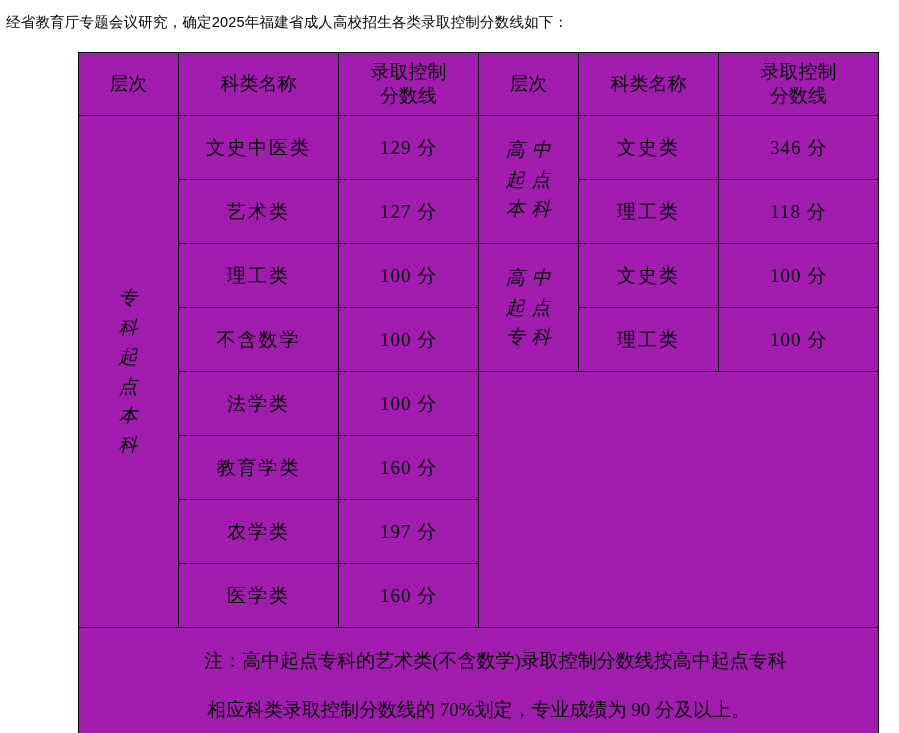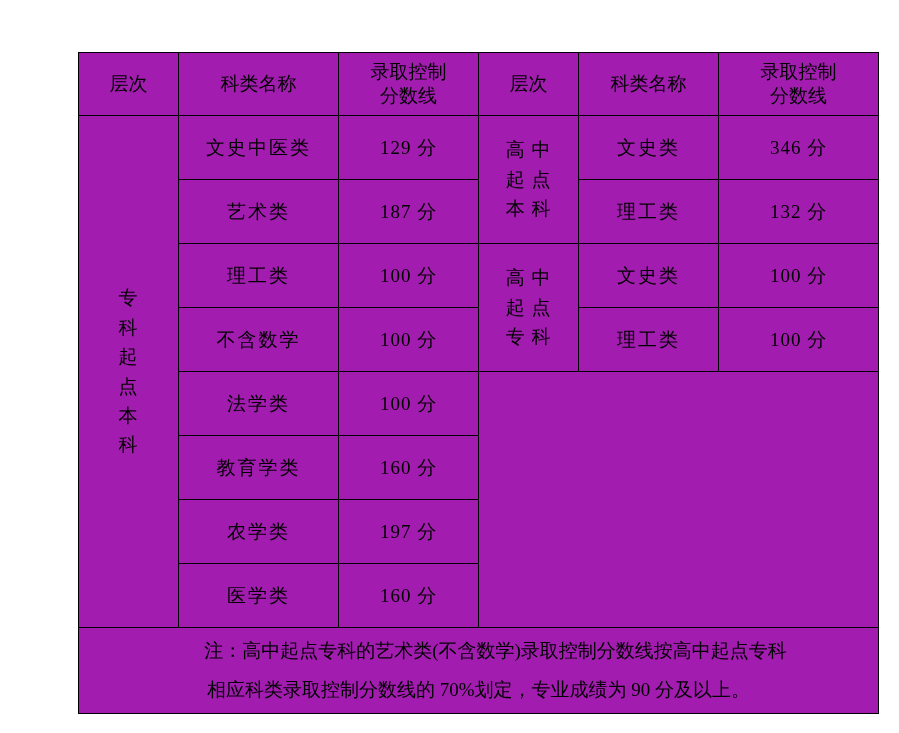--- a/index.html
+++ b/index.html
@@ -64,20 +64,21 @@
   }
   .score-cell {
     height: 63px;
     font-size: 19px;
     letter-spacing: 1px;
   }
   .level-vertical {
     font-size: 19px;
     line-height: 1.55;
     letter-spacing: 1px;
+    font-style: italic;
   }
   .level-vertical .vline {
     display: block;
     white-space: nowrap;
   }
   .level-col1 {
     width: 100px;
   }
   .col-cat1 { width: 160px; }
   .col-score1 { width: 140px; }
@@ -90,31 +91,32 @@
     border-bottom: 1px solid #000;
     border-top: 1px solid #000;
   }
   .note {
     font-size: 19px;
     line-height: 1.75;
     text-align: left;
     padding: 10px 16px 12px 16px;
   }
   .note p {
-    margin: 6px;
+    margin: 16px;
   }
   .note .indent {
     padding-left: 34px;
   }
 </style>
 </head>
 <body>
 
 <div class="page">
 
+  <div class="intro">经省教育厅专题会议研究，确定2025年福建省成人高校招生各类录取控制分数线如下：</div>
 
   <div class="table-wrap">
     <table class="score-table">
       <colgroup>
         <col class="level-col1">
         <col class="col-cat1">
         <col class="col-score1">
         <col class="col-level2">
         <col class="col-cat2">
         <col class="col-score2">
@@ -150,23 +152,23 @@
             <span class="vline">高 中</span>
             <span class="vline">起 点</span>
             <span class="vline">本 科</span>
           </td>
           <td class="cat-cell">文史类</td>
           <td class="score-cell">346 分</td>
         </tr>
 
         <tr>
           <td class="cat-cell">艺术类</td>
-          <td class="score-cell">187 分</td>
+          <td class="score-cell">127 分</td>
           <td class="cat-cell">理工类</td>
-          <td class="score-cell">132 分</td>
+          <td class="score-cell">118 分</td>
         </tr>
 
         <tr>
           <td class="cat-cell">理工类</td>
           <td class="score-cell">100 分</td>
           <td class="level-vertical" rowspan="2">
             <span class="vline">高 中</span>
             <span class="vline">起 点</span>
             <span class="vline">专 科</span>
           </td>

